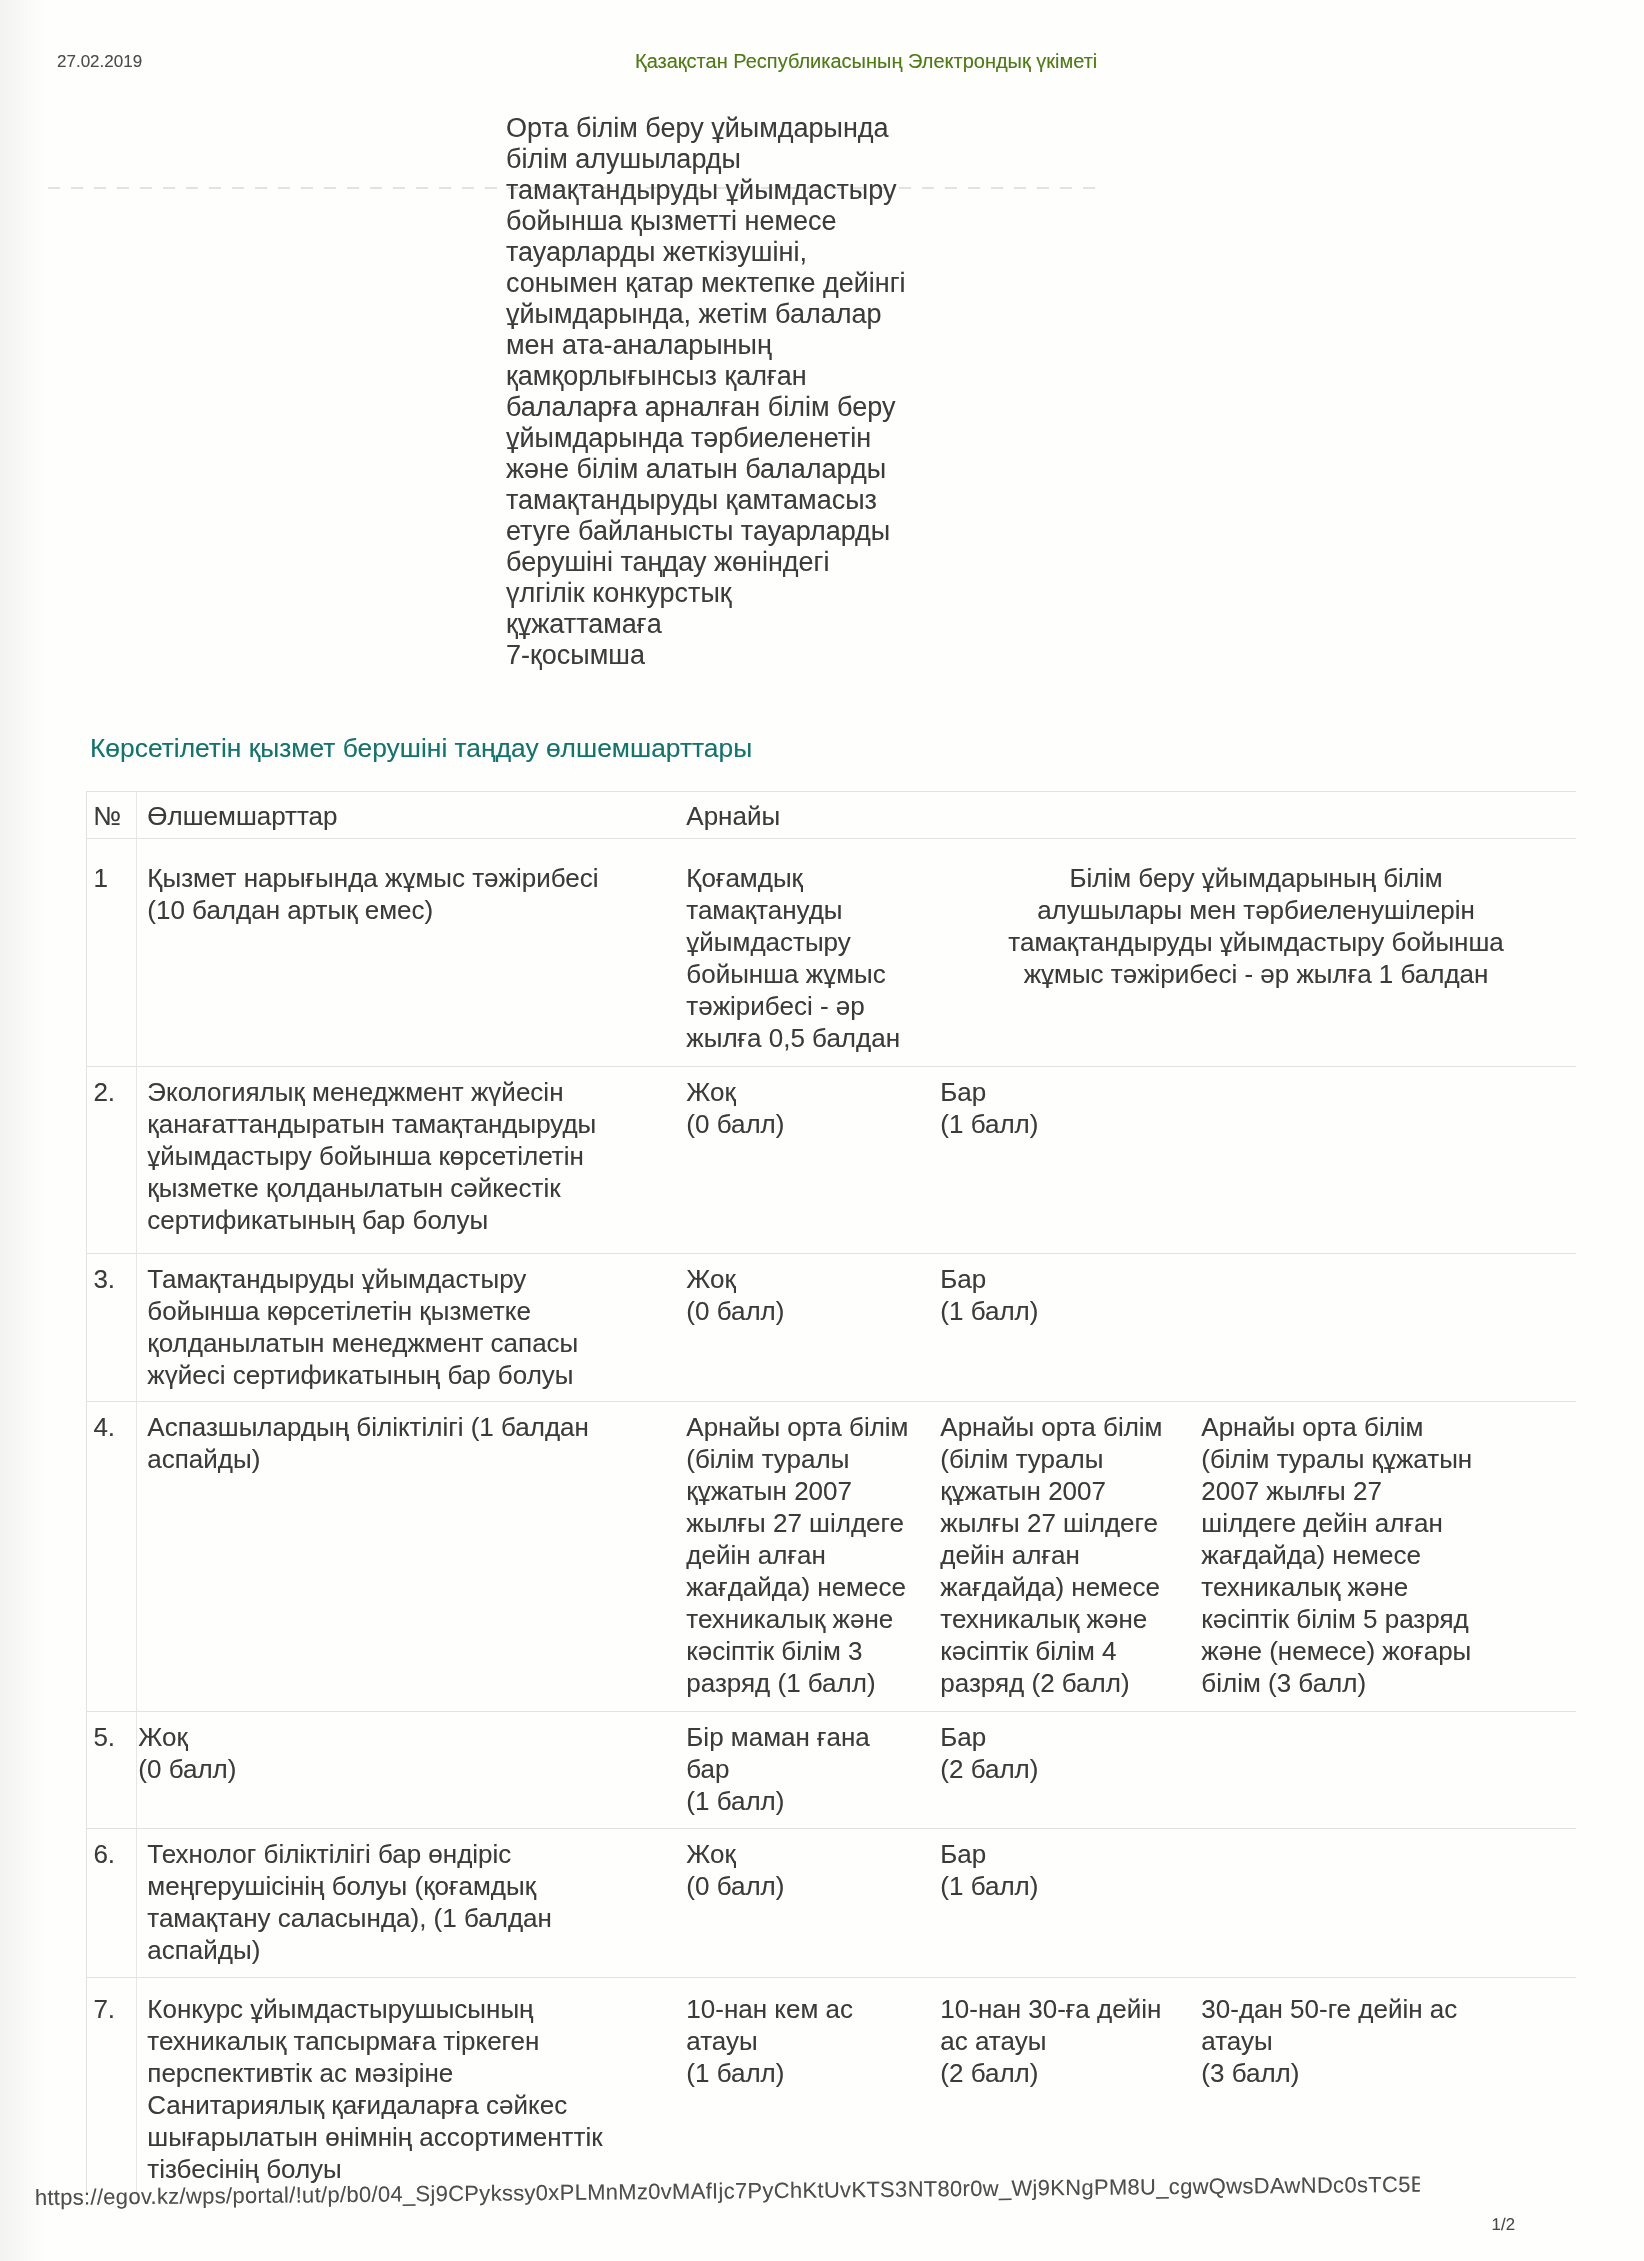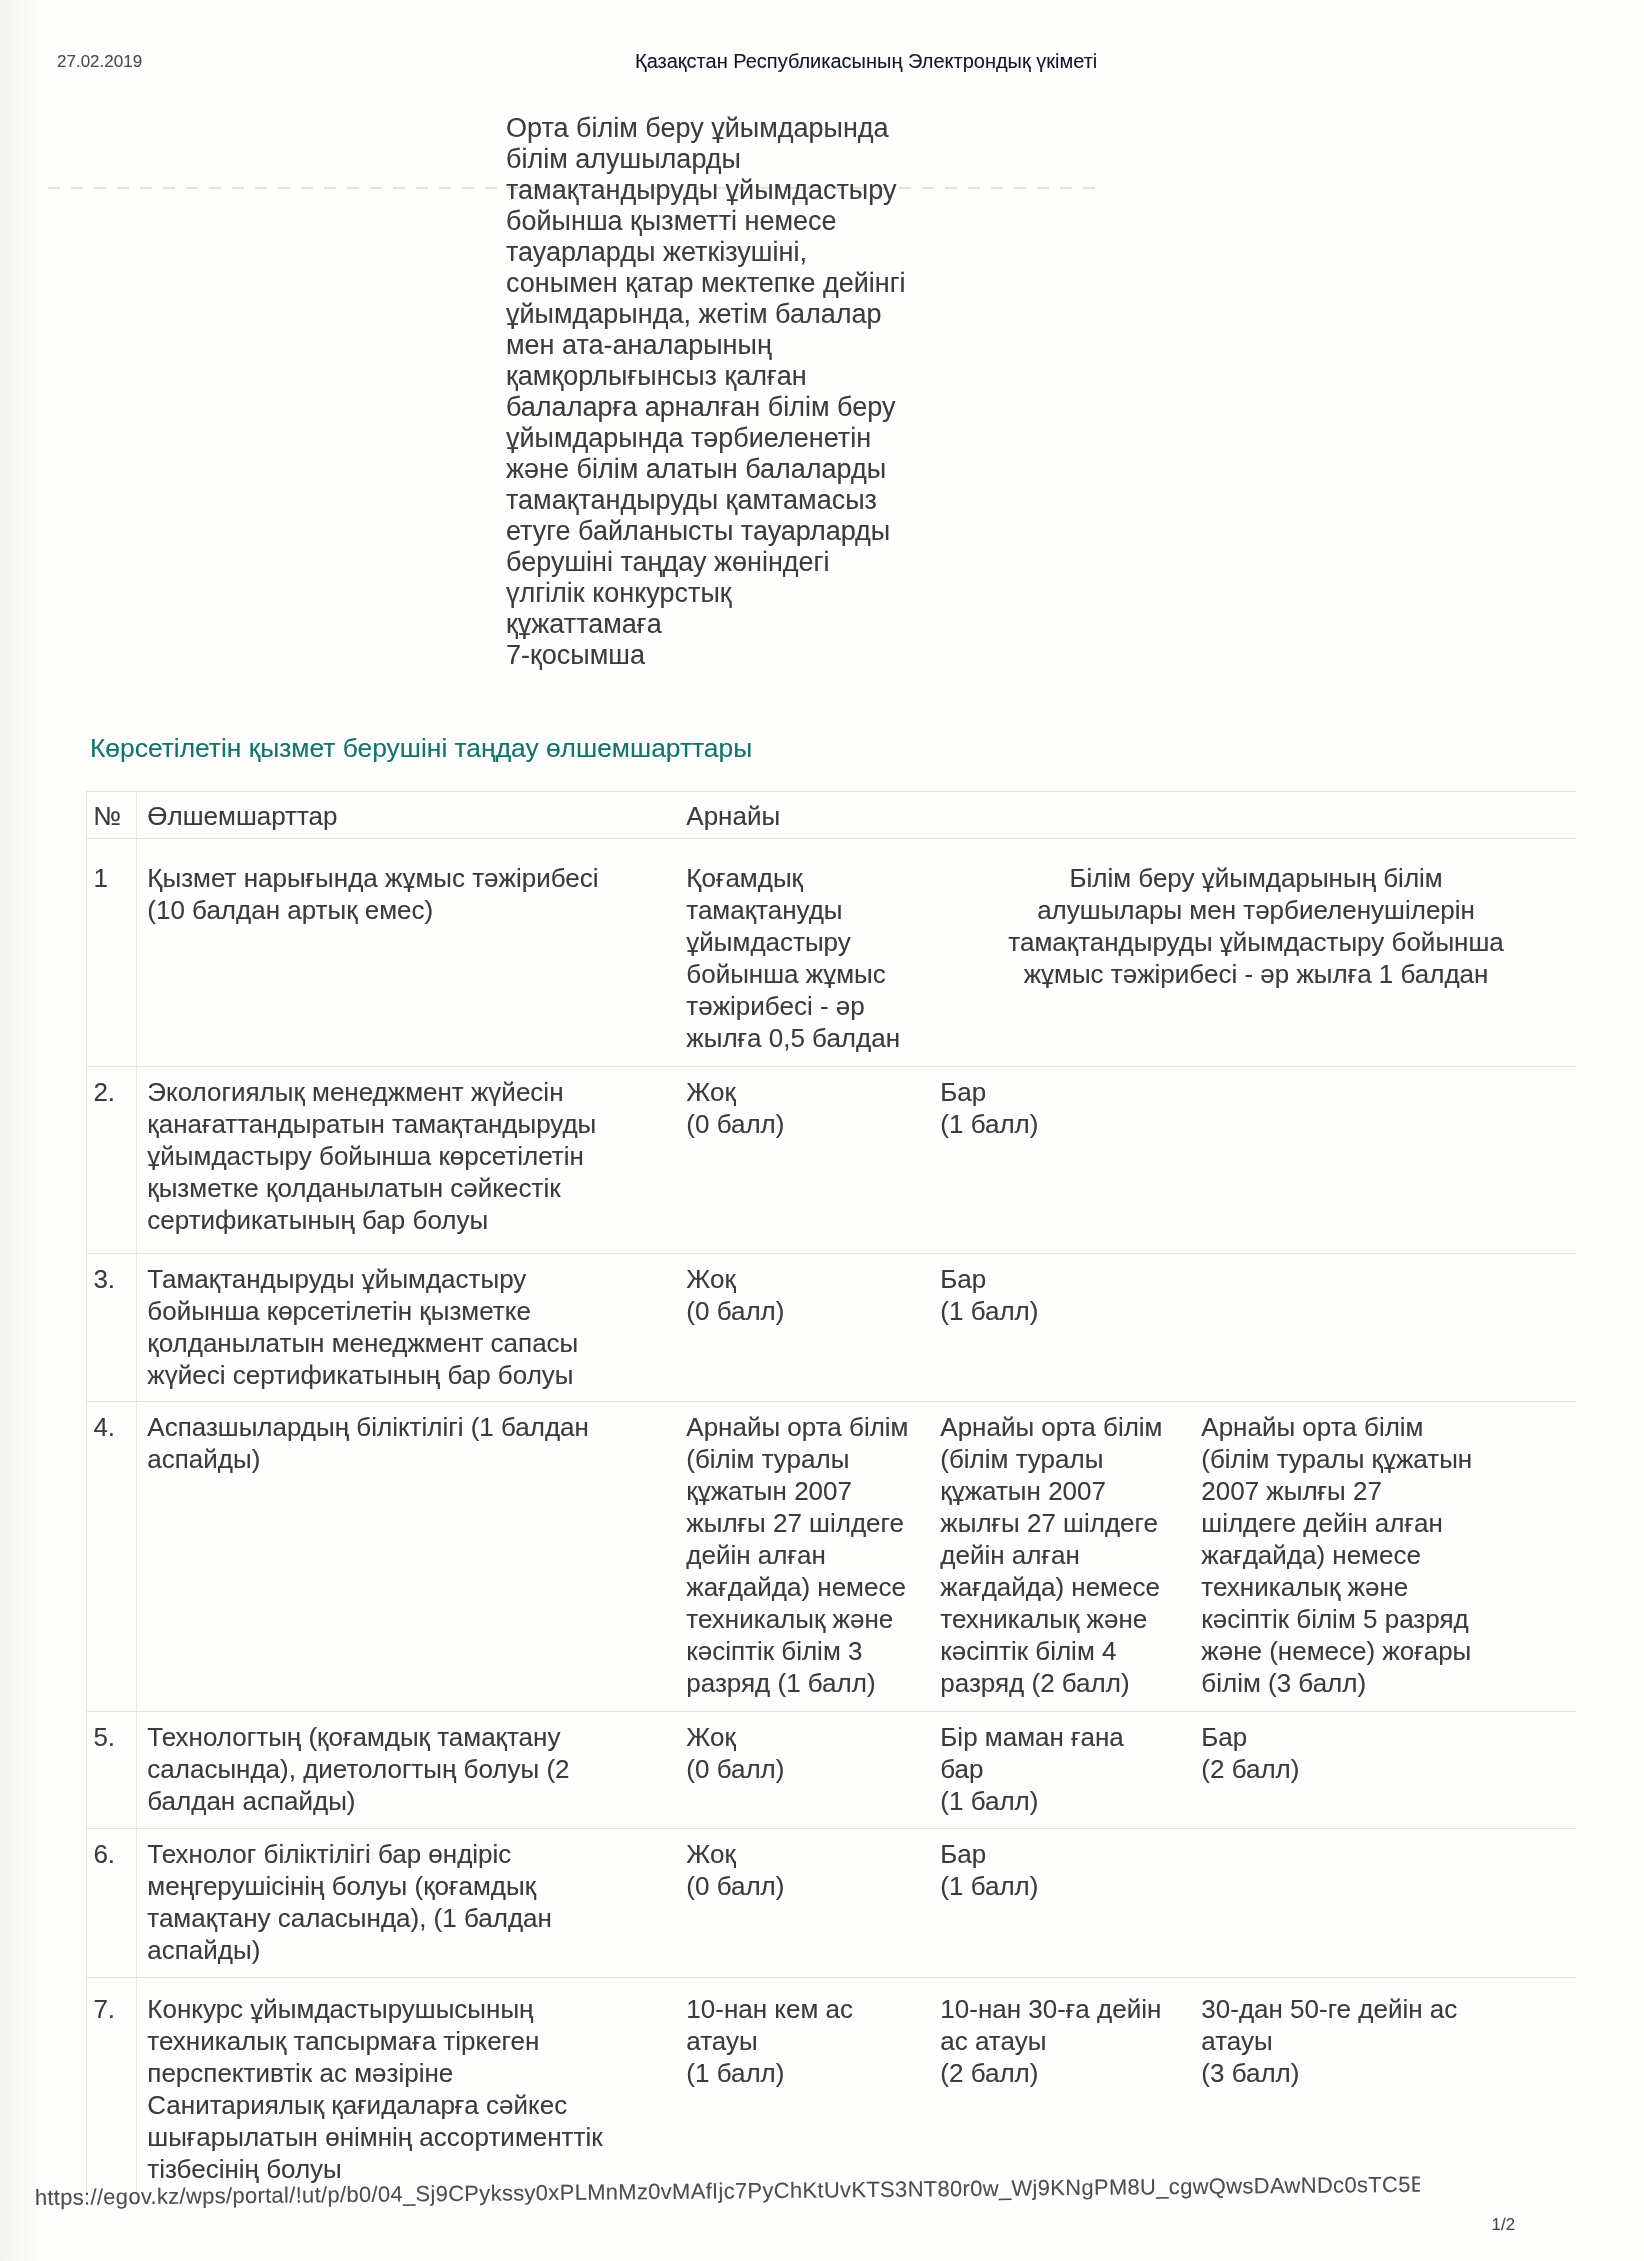--- a/index.html
+++ b/index.html
@@ -11,21 +11,21 @@
     position:relative;
     overflow:hidden;
     text-shadow:0 0 0.6px rgba(80,80,80,.35);
   }
   .scan-edge{
     position:absolute;left:0;top:0;width:45px;height:2261px;
     background:linear-gradient(90deg,#ebebe8,rgba(255,255,255,0));
     opacity:.6;pointer-events:none;
   }
   .header-date{position:absolute;left:57px;top:52px;font-size:17px;color:#4c4c4c;}
-  .header-title{position:absolute;left:635px;top:50px;font-size:20px;color:#0f172a;}
+  .header-title{position:absolute;left:635px;top:50px;font-size:20px;color:#4d7c0f;}
   .artifact-line{
     position:absolute;left:48px;top:187px;width:1050px;height:1.9px;
     background:repeating-linear-gradient(90deg,#dcdbd6 0 11.6px,transparent 11.6px 23px);
     opacity:.8;
   }
   .appendix{
     position:absolute;left:506px;top:113px;width:588px;
     font-size:27px;line-height:31px;text-align:left;
     white-space:pre-line;color:#3c3c3c;
   }
@@ -174,23 +174,20 @@
 шілдеге дейін алған
 жағдайда) немесе
 техникалық және
 кәсіптік білім 5 разряд
 және (немесе) жоғары
 білім (3 балл)</div>
   </div>
 
   <div class="trow r5">
     <div class="cell c-num">5.</div>
-    <div class="cell c-crit">Технологтың (қоғамдық тамақтану
-саласында), диетологтың болуы (2
-балдан аспайды)</div>
     <div class="cell c-a">Жоқ
 (0 балл)</div>
     <div class="cell c-b">Бір маман ғана
 бар
 (1 балл)</div>
     <div class="cell c-c">Бар
 (2 балл)</div>
   </div>
 
   <div class="trow r6">

